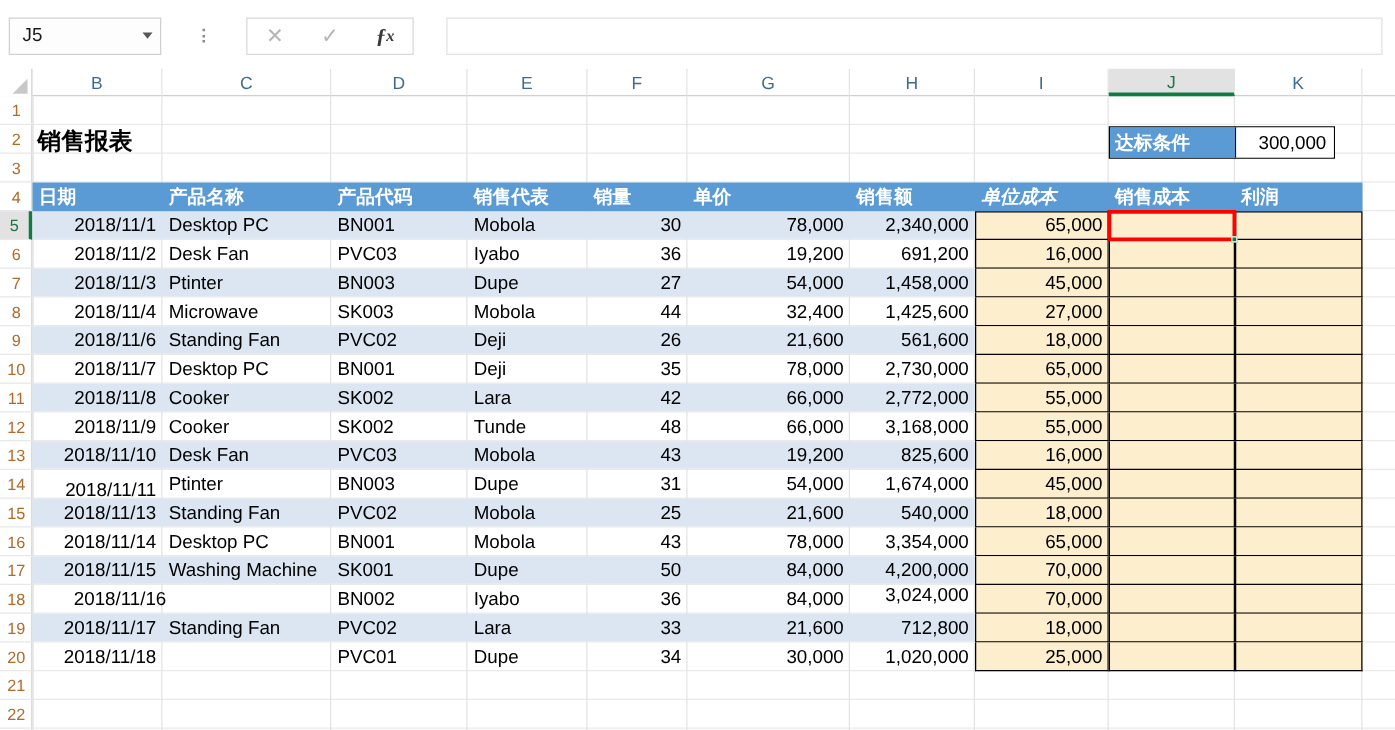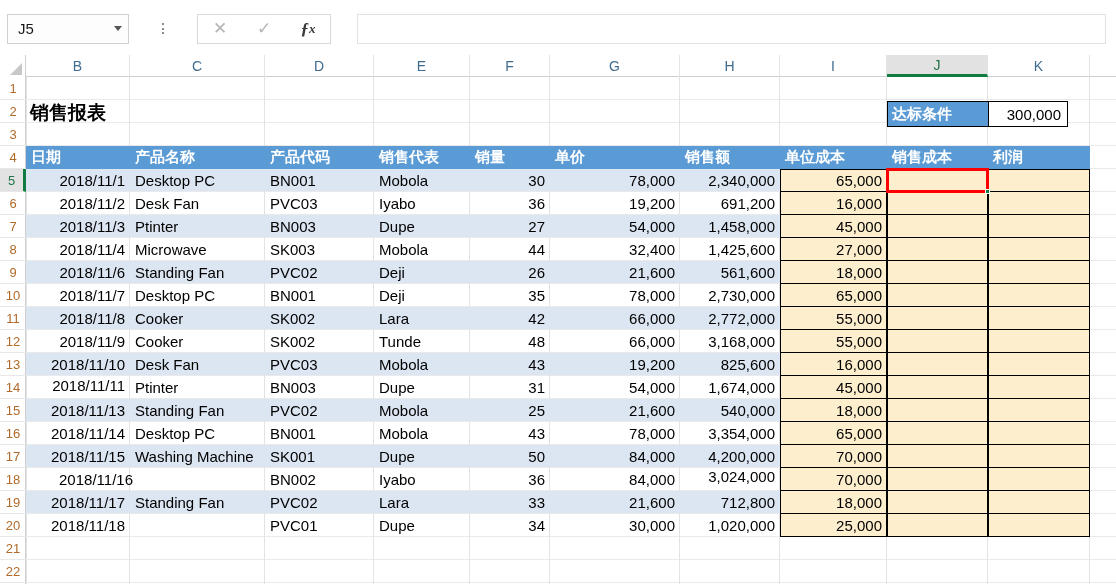--- a/index.html
+++ b/index.html
@@ -287,21 +287,21 @@
         <div class="kv-val" style="flex: 1 1 0%;">300,000</div>
       </div>
       <div id="thead-band" style="left: 0px; top: 69px; width: 1064px; height: 23px;"></div>
       <div class="th" style="left: 0px; width: 104px; top: 69px; height: 23px;">日期</div>
       <div class="th" style="left: 104px; width: 135px; top: 69px; height: 23px;">产品名称</div>
       <div class="th" style="left: 239px; width: 109px; top: 69px; height: 23px;">产品代码</div>
       <div class="th" style="left: 348px; width: 96px; top: 69px; height: 23px;">销售代表</div>
       <div class="th" style="left: 444px; width: 80px; top: 69px; height: 23px;">销量</div>
       <div class="th" style="left: 524px; width: 130px; top: 69px; height: 23px;">单价</div>
       <div class="th" style="left: 654px; width: 100px; top: 69px; height: 23px;">销售额</div>
-      <div class="th" style="left: 754px; width: 107px; top: 69px; height: 23px;">单位成本</div>
+      <div class="th" style="left: 754px; width: 107px; top: 69px; height: 23px; font-style: italic;">单位成本</div>
       <div class="th" style="left: 861px; width: 101px; top: 69px; height: 23px;">销售成本</div>
       <div class="th" style="left: 962px; width: 102px; top: 69px; height: 23px;">利润</div>
       <div class="cream first" style="left: 754px; width: 107px; top: 92px; height: 23px;"></div>
       <div class="cream" style="left: 754px; width: 107px; top: 115px; height: 23px;"></div>
       <div class="cream" style="left: 754px; width: 107px; top: 138px; height: 23px;"></div>
       <div class="cream" style="left: 754px; width: 107px; top: 161px; height: 23px;"></div>
       <div class="cream" style="left: 754px; width: 107px; top: 184px; height: 23px;"></div>
       <div class="cream" style="left: 754px; width: 107px; top: 207px; height: 23px;"></div>
       <div class="cream" style="left: 754px; width: 107px; top: 230px; height: 23px;"></div>
       <div class="cream" style="left: 754px; width: 107px; top: 253px; height: 23px;"></div>
@@ -428,21 +428,21 @@
       <div class="cell num" style="left: 0px; width: 104px; top: 276px; height: 23px; z-index: 5;">2018/11/10</div>
       <div class="cell txt" style="left: 104px; width: 135px; top: 276px; height: 23px; z-index: 5;">Desk Fan</div>
       <div class="cell txt" style="left: 239px; width: 109px; top: 276px; height: 23px; z-index: 5;">PVC03</div>
       <div class="cell txt" style="left: 348px; width: 96px; top: 276px; height: 23px; z-index: 5;">Mobola</div>
       <div class="cell num" style="left: 444px; width: 80px; top: 276px; height: 23px; z-index: 5;">43</div>
       <div class="cell num" style="left: 524px; width: 130px; top: 276px; height: 23px; z-index: 5;">19,200</div>
       <div class="cell num" style="left: 654px; width: 100px; top: 276px; height: 23px; z-index: 5;">825,600</div>
       <div class="cell num" style="left: 754px; width: 107px; top: 276px; height: 23px; z-index: 5;">16,000</div>
       <div class="cell num" style="left: 861px; width: 101px; top: 276px; height: 23px; z-index: 5;"></div>
       <div class="cell num" style="left: 962px; width: 102px; top: 276px; height: 23px; z-index: 5;"></div>
-      <div class="cell num" style="left: 0px; width: 104px; top: 299px; height: 19px; z-index: 5;">2018/11/11</div>
+      <div class="cell num" style="left: 0px; width: 104px; top: 306px; height: 19px; z-index: 5;">2018/11/11</div>
       <div class="cell txt" style="left: 104px; width: 135px; top: 299px; height: 23px; z-index: 5;">Ptinter</div>
       <div class="cell txt" style="left: 239px; width: 109px; top: 299px; height: 23px; z-index: 5;">BN003</div>
       <div class="cell txt" style="left: 348px; width: 96px; top: 299px; height: 23px; z-index: 5;">Dupe</div>
       <div class="cell num" style="left: 444px; width: 80px; top: 299px; height: 23px; z-index: 5;">31</div>
       <div class="cell num" style="left: 524px; width: 130px; top: 299px; height: 23px; z-index: 5;">54,000</div>
       <div class="cell num" style="left: 654px; width: 100px; top: 299px; height: 23px; z-index: 5;">1,674,000</div>
       <div class="cell num" style="left: 754px; width: 107px; top: 299px; height: 23px; z-index: 5;">45,000</div>
       <div class="cell num" style="left: 861px; width: 101px; top: 299px; height: 23px; z-index: 5;"></div>
       <div class="cell num" style="left: 962px; width: 102px; top: 299px; height: 23px; z-index: 5;"></div>
       <div class="cell num" style="left: 0px; width: 104px; top: 322px; height: 23px; z-index: 5;">2018/11/13</div>

